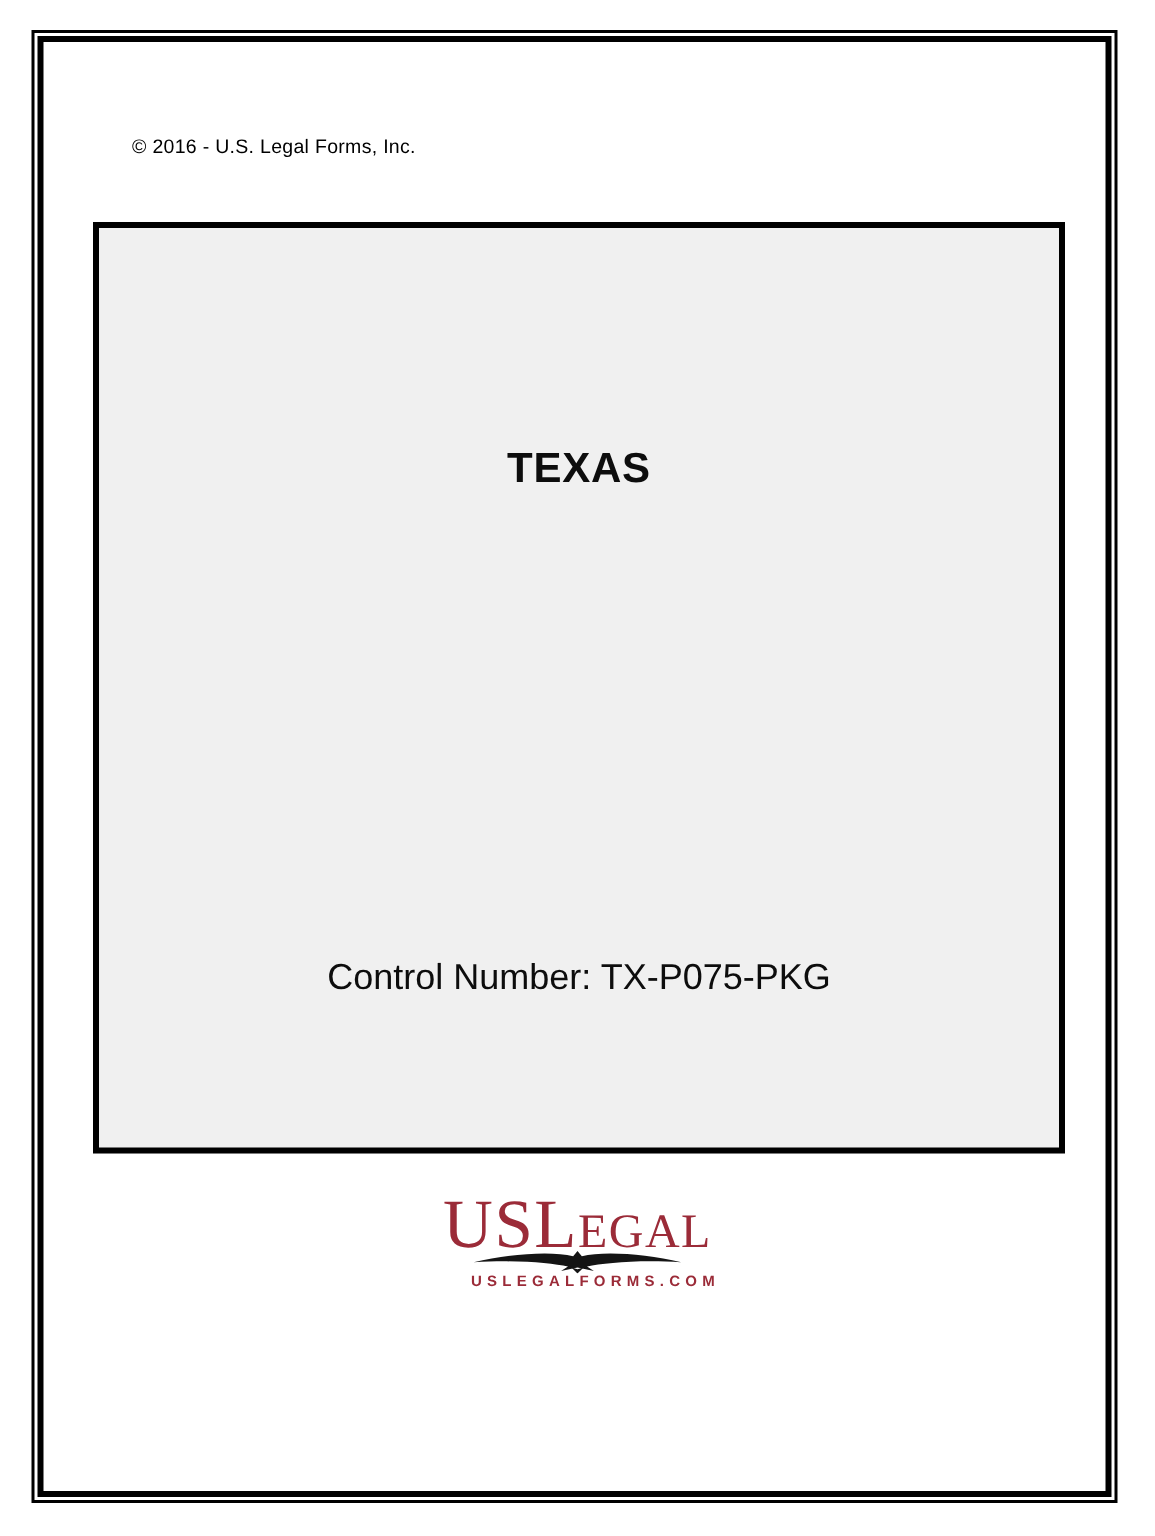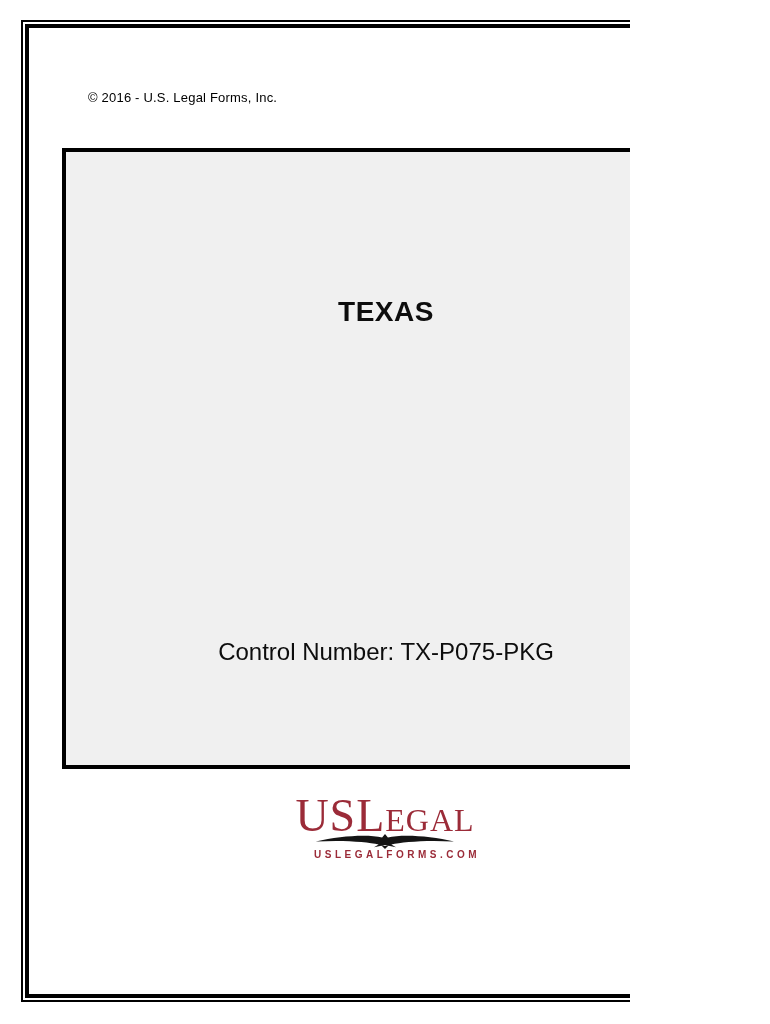--- a/index.html
+++ b/index.html
@@ -3,21 +3,21 @@
 <meta charset="utf-8">
 <style>
   html, body {
     margin: 0;
     padding: 0;
     background: #ffffff;
     font-family: "Liberation Sans", sans-serif;
   }
   .page {
     position: relative;
-    width: 630px;
+    width: 770px;
     height: 1024px;
     background: #ffffff;
     overflow: hidden;
   }
   
   .frame-outer {
     position: absolute;
     left: 21px;
     top: 20px;
     width: 724px;

